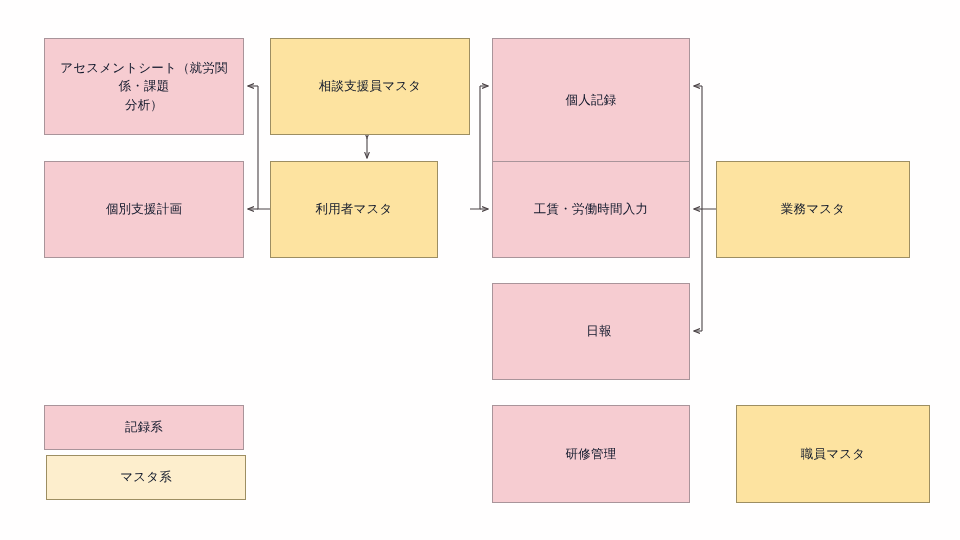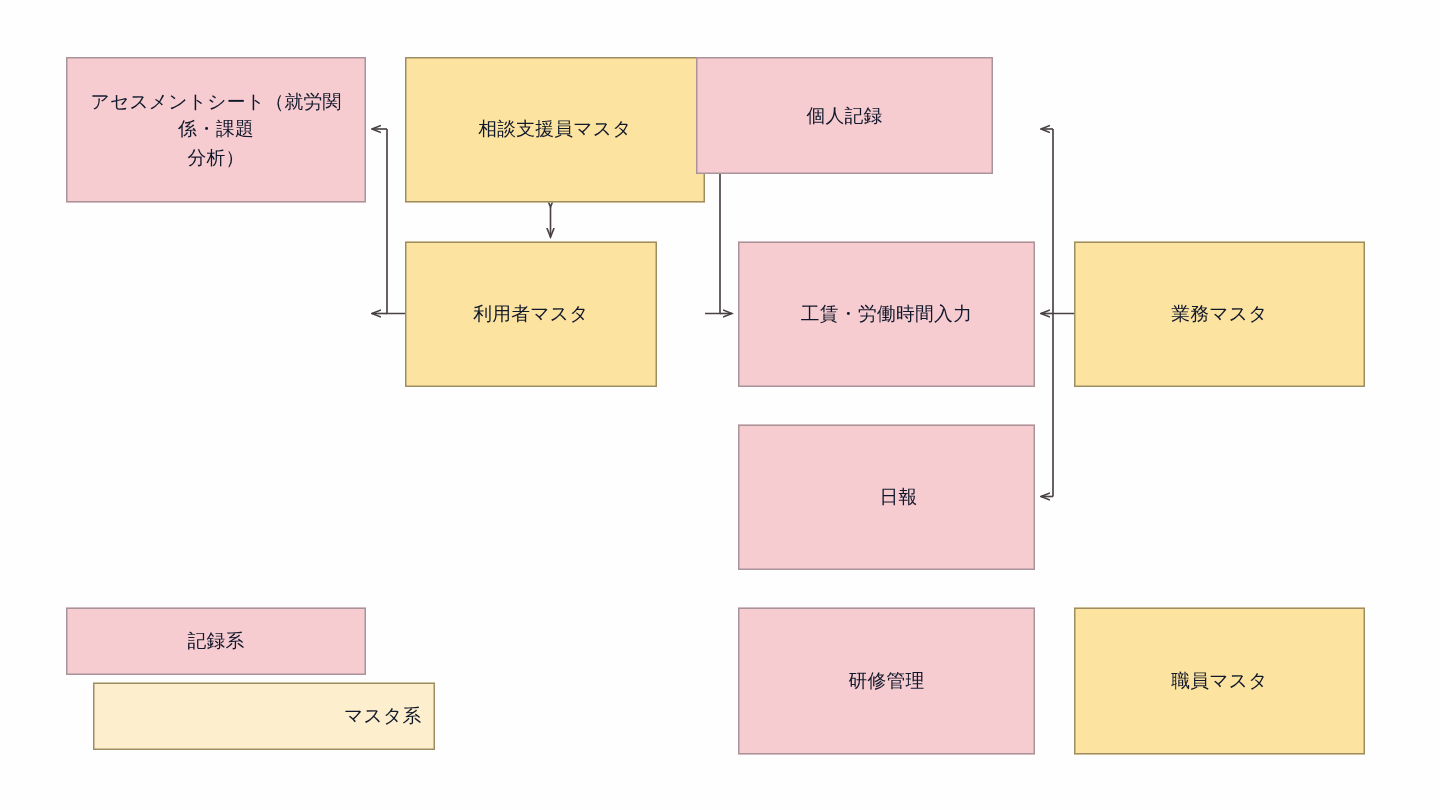--- a/index.html
+++ b/index.html
@@ -95,24 +95,27 @@
 
   <div class="node record" style="left:44px; top:38px; width:200px; height:97px;">
     <span class="label">アセスメントシート（就労関係・課題
 分析）</span>
   </div>
 
   <div class="node master" style="left:270px; top:38px; width:200px; height:97px;">
     <span class="label">相談支援員マスタ</span>
   </div>
 
-  <div class="node record" style="left:464px; top:38px; width:198px; height:78px;">
+  <div class="node record" style="left:492px; top:38px; width:198px; height:124px;">
     <span class="label">個人記録</span>
   </div>
 
+  <div class="node record" style="left:44px; top:161px; width:200px; height:97px;">
+    <span class="label">個別支援計画</span>
+  </div>
 
   <div class="node master" style="left:270px; top:161px; width:168px; height:97px;">
     <span class="label">利用者マスタ</span>
   </div>
 
   <div class="node record" style="left:492px; top:161px; width:198px; height:97px;">
     <span class="label">工賃・労働時間入力</span>
   </div>
 
   <div class="node master" style="left:716px; top:161px; width:194px; height:97px;">
@@ -120,25 +123,25 @@
   </div>
 
   <div class="node record" style="left:492px; top:283px; width:198px; height:97px;padding-left:24px;">
     <span class="label">日報</span>
   </div>
 
   <div class="node record" style="left:492px; top:405px; width:198px; height:98px;">
     <span class="label">研修管理</span>
   </div>
 
-  <div class="node master" style="left:716px; top:405px; width:194px; height:98px;">
+  <div class="node master" style="left:736px; top:405px; width:194px; height:98px;">
     <span class="label">職員マスタ</span>
   </div>
 
   <div class="node record" style="left:44px; top:405px; width:200px; height:45px;">
     <span class="label">記録系</span>
   </div>
 
-  <div class="node legend-master" style="left:62px; top:455px; width:228px; height:45px;justify-content:flex-end;">
+  <div class="node legend-master" style="left:46px; top:455px; width:200px; height:45px;">
     <span class="label">マスタ系</span>
   </div>
 
 </div>
 
 </body></html>

